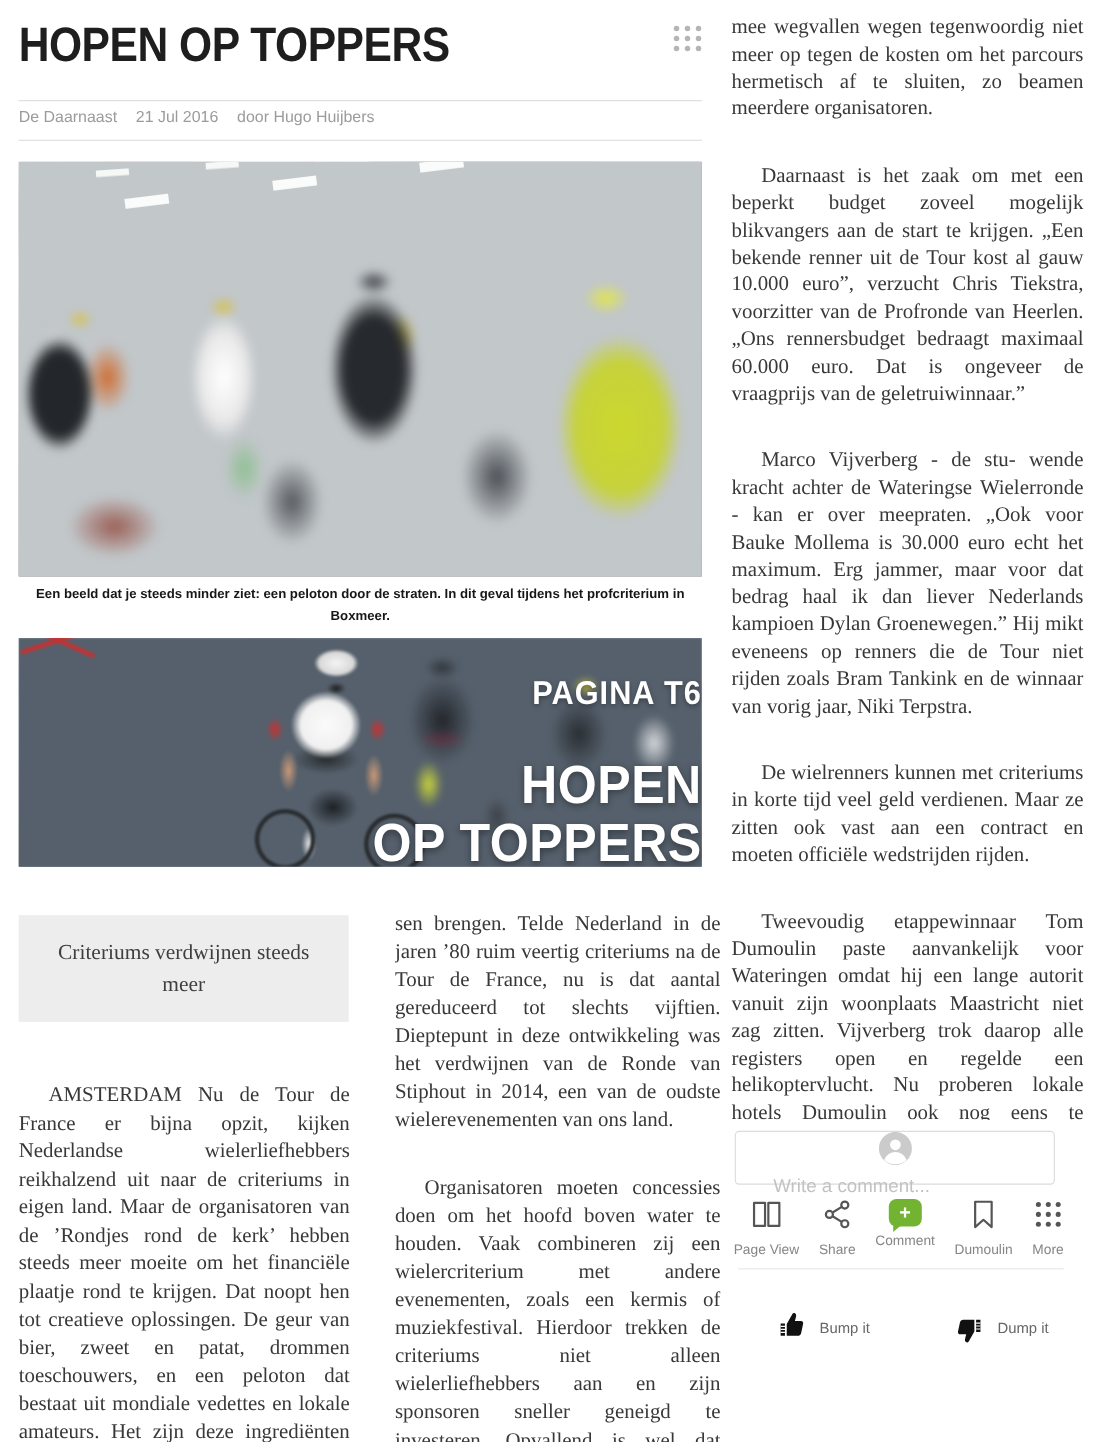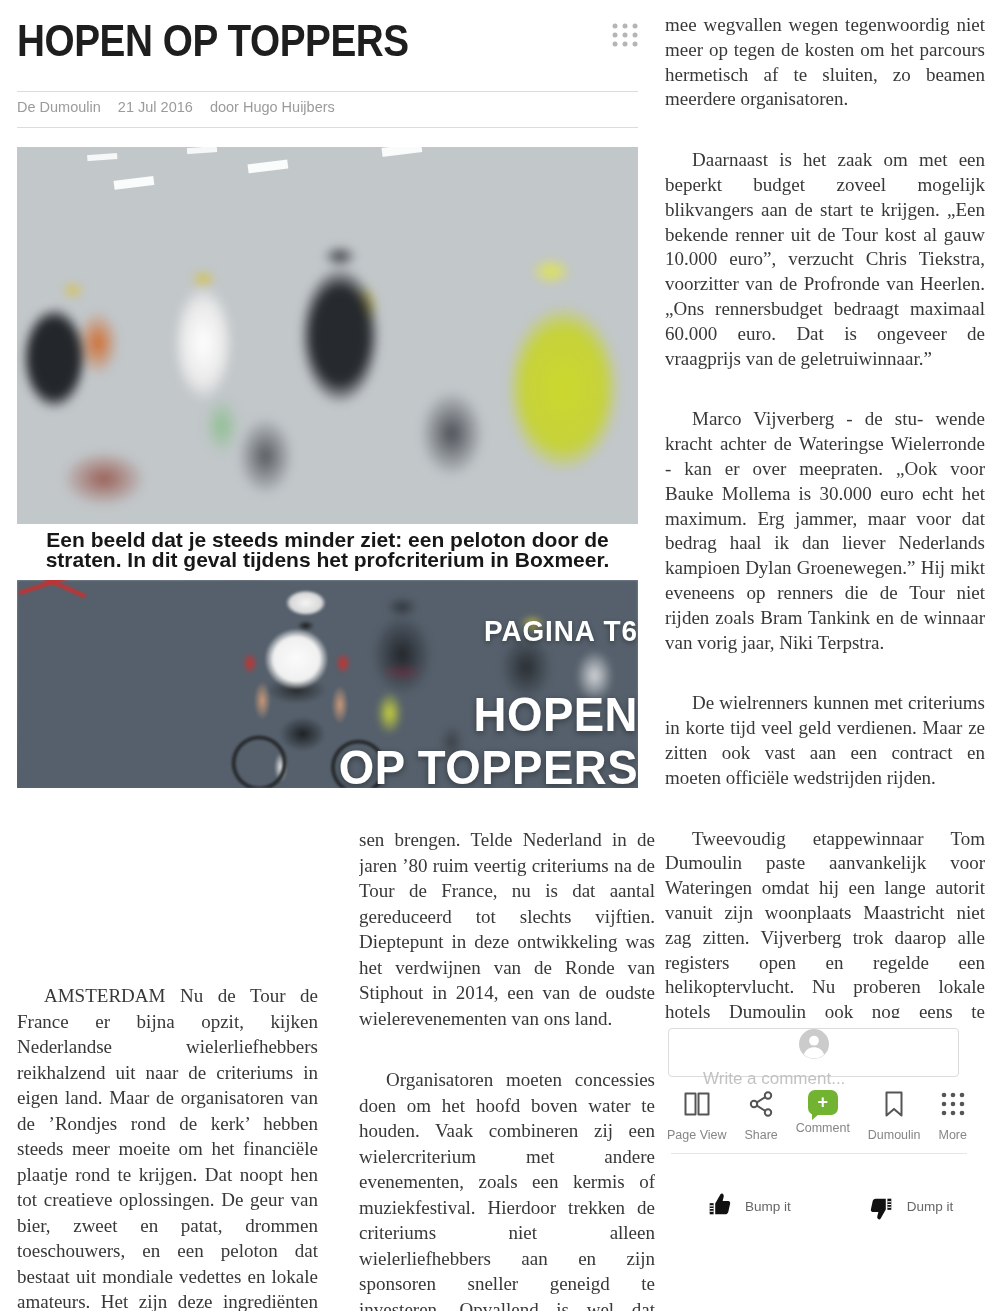--- a/index.html
+++ b/index.html
@@ -96,21 +96,21 @@
       radial-gradient(ellipse 46px 62px at 70% 76%, #4a4e54 0%, transparent 70%),
       radial-gradient(ellipse 40px 56px at 40% 82%, #55595e 0%, transparent 70%),
       radial-gradient(ellipse 60px 40px at 14% 88%, #9a5f55 0%, transparent 70%);
   }
   .p1-dash1 { position:absolute; left:-4%; bottom:9%; width:120%; height:9px; transform:rotate(-7deg);
     background:repeating-linear-gradient(90deg, transparent 0 95px, rgba(255,255,255,.92) 95px 135px); filter:blur(.4px); }
   .p1-dash2 { position:absolute; left:30%; bottom:26%; width:60%; height:6px; transform:rotate(-4deg);
     background:repeating-linear-gradient(90deg, transparent 0 70px, rgba(255,255,255,.85) 70px 100px); filter:blur(.4px); }
 
   .caption { position:absolute; left:0; top:530px; width:621px; text-align:center;
-             font-size:21px; line-height:20px; font-weight:700; color:#171717; }
+             font-size:12px; line-height:20px; font-weight:700; color:#171717; }
 
   
   .photo2 { position:absolute; left:0; top:580px; width:621px; height:208px; overflow:hidden;
             background:linear-gradient(180deg,#8d99a8 0%, #7e8a99 40%, #6e7987 72%, #5e6771 100%); }
   .photo2 > div { position:absolute; inset:0; }
   .p2-crowd { filter:blur(5px);
     background:
       radial-gradient(ellipse 45px 40px at 4% 20%, #4a6e9e 0%, transparent 70%),
       radial-gradient(ellipse 40px 38px at 11% 14%, #c9a084 0%, transparent 70%),
       radial-gradient(ellipse 45px 42px at 18% 26%, #2e3e58 0%, transparent 70%),
@@ -233,21 +233,21 @@
             <circle cx="26" cy="15" r="2.5"></circle>
           <circle cx="6" cy="24" r="2.5"></circle>
             <circle cx="16" cy="24" r="2.5"></circle>
             <circle cx="26" cy="24" r="2.5"></circle>
         </g>
       </svg>
     </div>
 
     <div class="hrule rule-1"></div>
     <div class="byline">
-      <span>De Dumoulin</span>
+      <span>De Daarnaast</span>
       <span>21 Jul 2016</span>
       <span>door Hugo Huijbers</span>
     </div>
     <div class="hrule rule-2"></div>
 
     <div class="photo1" aria-hidden="true">
       <div class="p1-trees"></div>
       <div class="p1-buildings"></div>
       <div class="p1-signs"></div>
       <div class="p1-crowd"></div>
@@ -269,20 +269,21 @@
       <div class="p2-frame2" aria-hidden="true"></div>
       <div class="p2-overlay">
         <div class="p2-pagina">PAGINA T6</div>
         <div class="p2-big">
           <div>HOPEN</div>
           <div>OP TOPPERS</div>
         </div>
       </div>
     </div>
 
+    <div class="quote-box" lang="nl">Criteriums verdwijnen steeds meer</div>
 
     <div class="col1 bodytext" lang="nl">
       <p class="indent">AMSTERDAM Nu de Tour de France er bijna opzit, kijken Nederlandse wielerliefhebbers reikhalzend uit naar de criteriums in eigen land. Maar de organisatoren van de ’Rondjes rond de kerk’ hebben steeds meer moeite om het financiële plaatje rond te krijgen. Dat noopt hen tot creatieve oplossingen. De geur van bier, zweet en patat, drommen toeschouwers, en een peloton dat bestaat uit mondiale vedettes en lokale amateurs. Het zijn deze ingrediënten die de wielersport al ruim zestig jaar dicht bij de men-</p>
     </div>
 
     <div class="col2 bodytext" lang="nl">
       <p>sen brengen. Telde Nederland in de jaren ’80 ruim veertig criteriums na de Tour de France, nu is dat aantal gereduceerd tot slechts vijftien. Dieptepunt in deze ontwikkeling was het verdwijnen van de Ronde van Stiphout in 2014, een van de oudste wielerevenementen van ons land.</p>
       <p class="indent">Organisatoren moeten concessies doen om het hoofd boven water te houden. Vaak combineren zij een wielercriterium met andere evenementen, zoals een kermis of muziekfestival. Hierdoor trekken de criteriums niet alleen wielerliefhebbers aan en zijn sponsoren sneller geneigd te investeren. Opvallend is wel dat bezoekers op veel plekken geen entree meer betalen. De inkomsten die daar-</p>
     </div>
 

